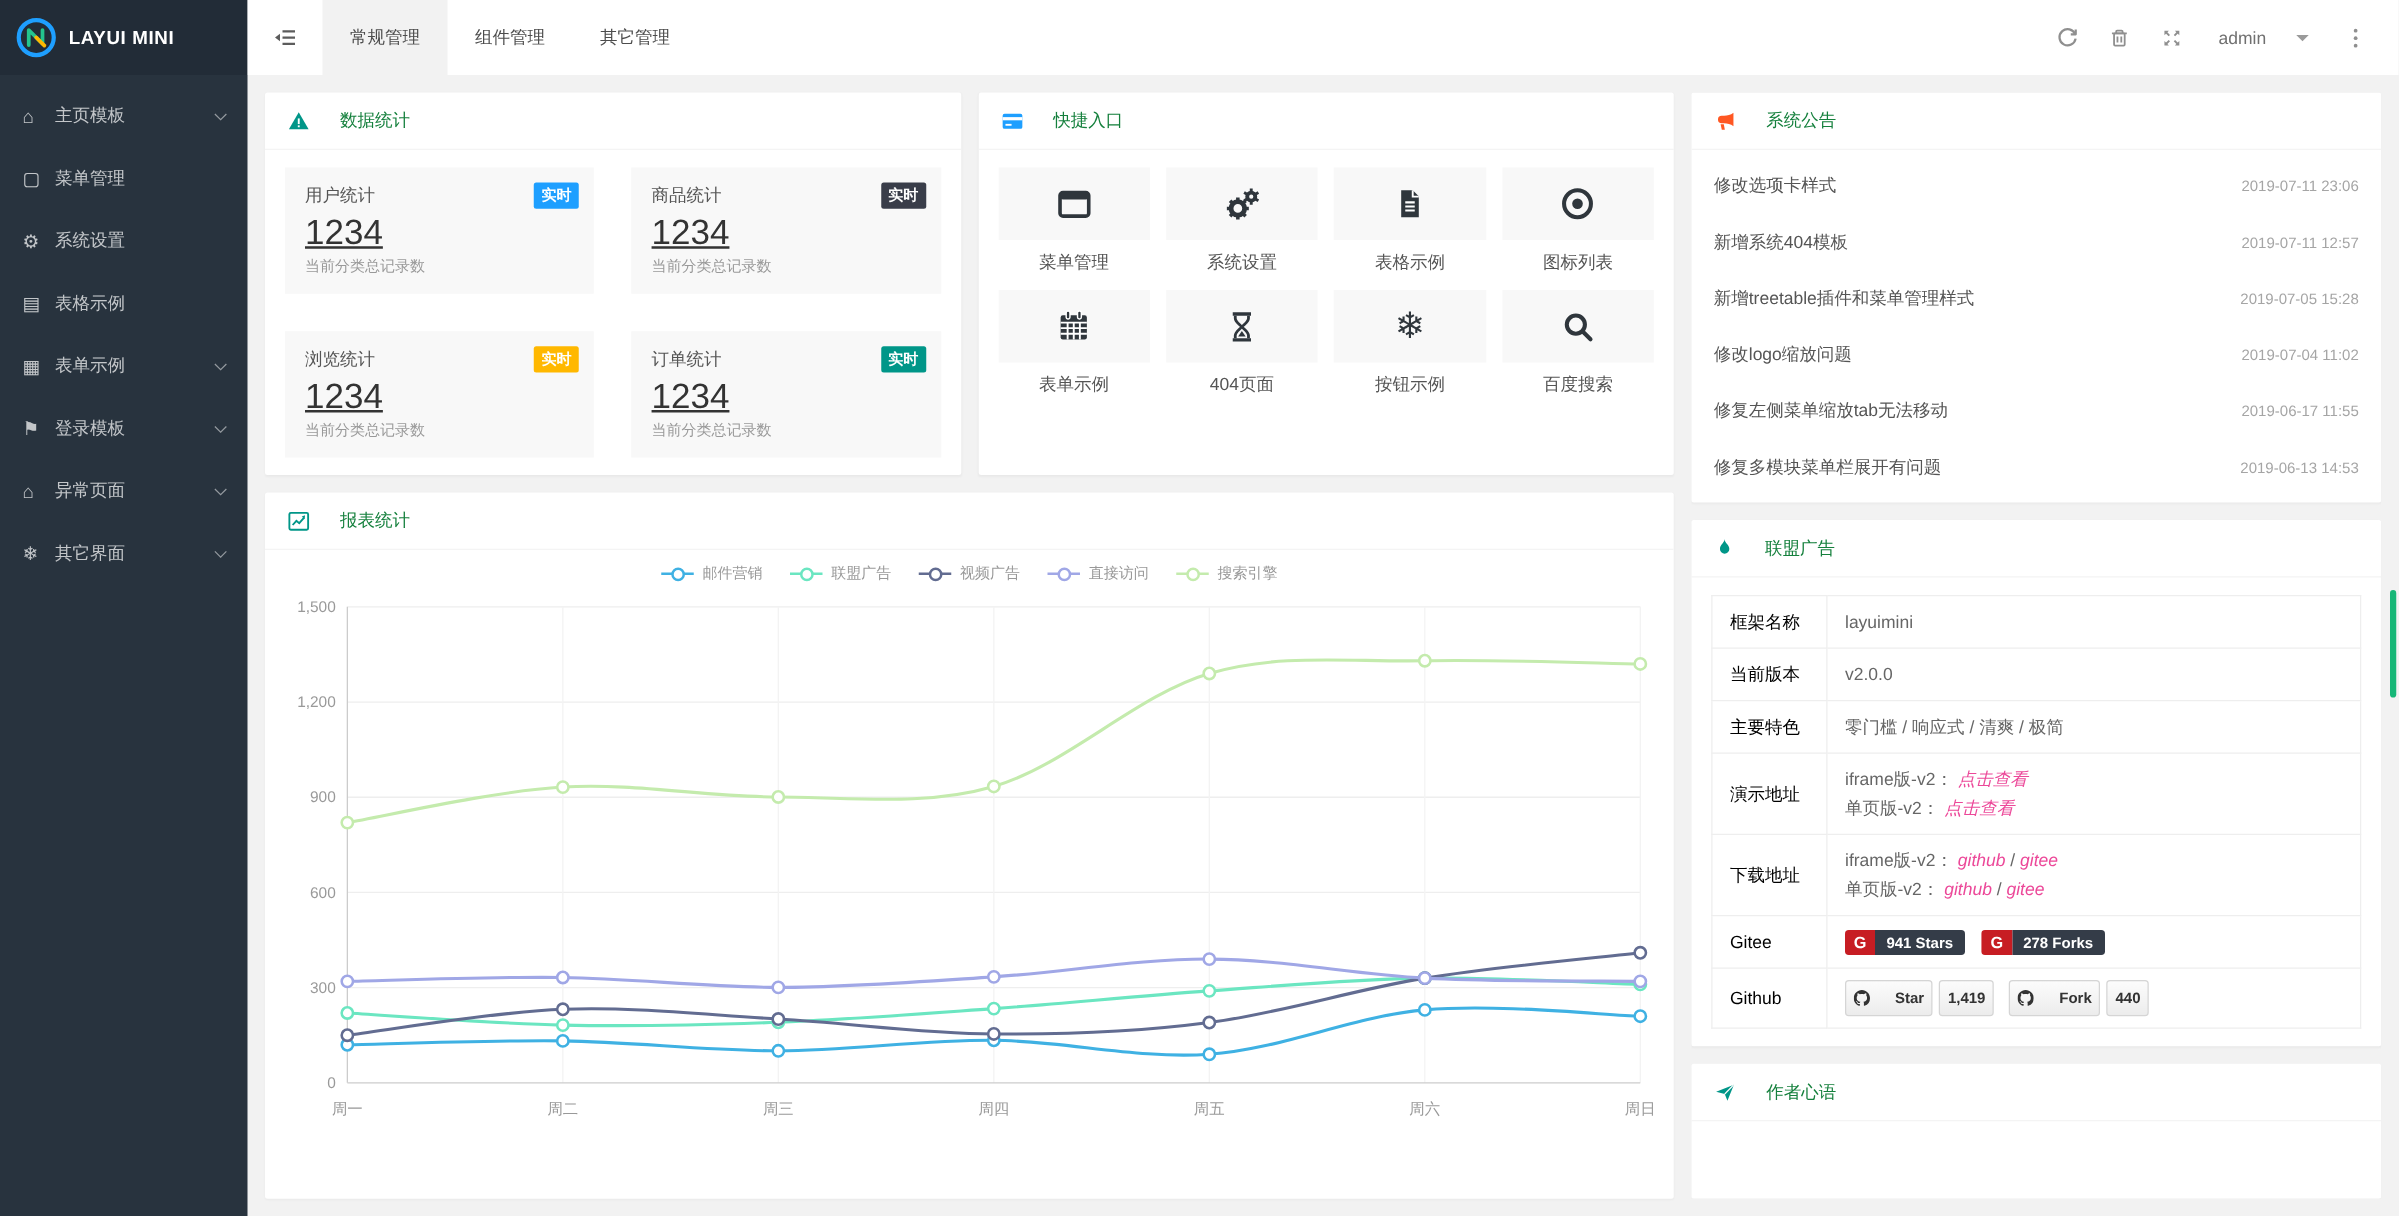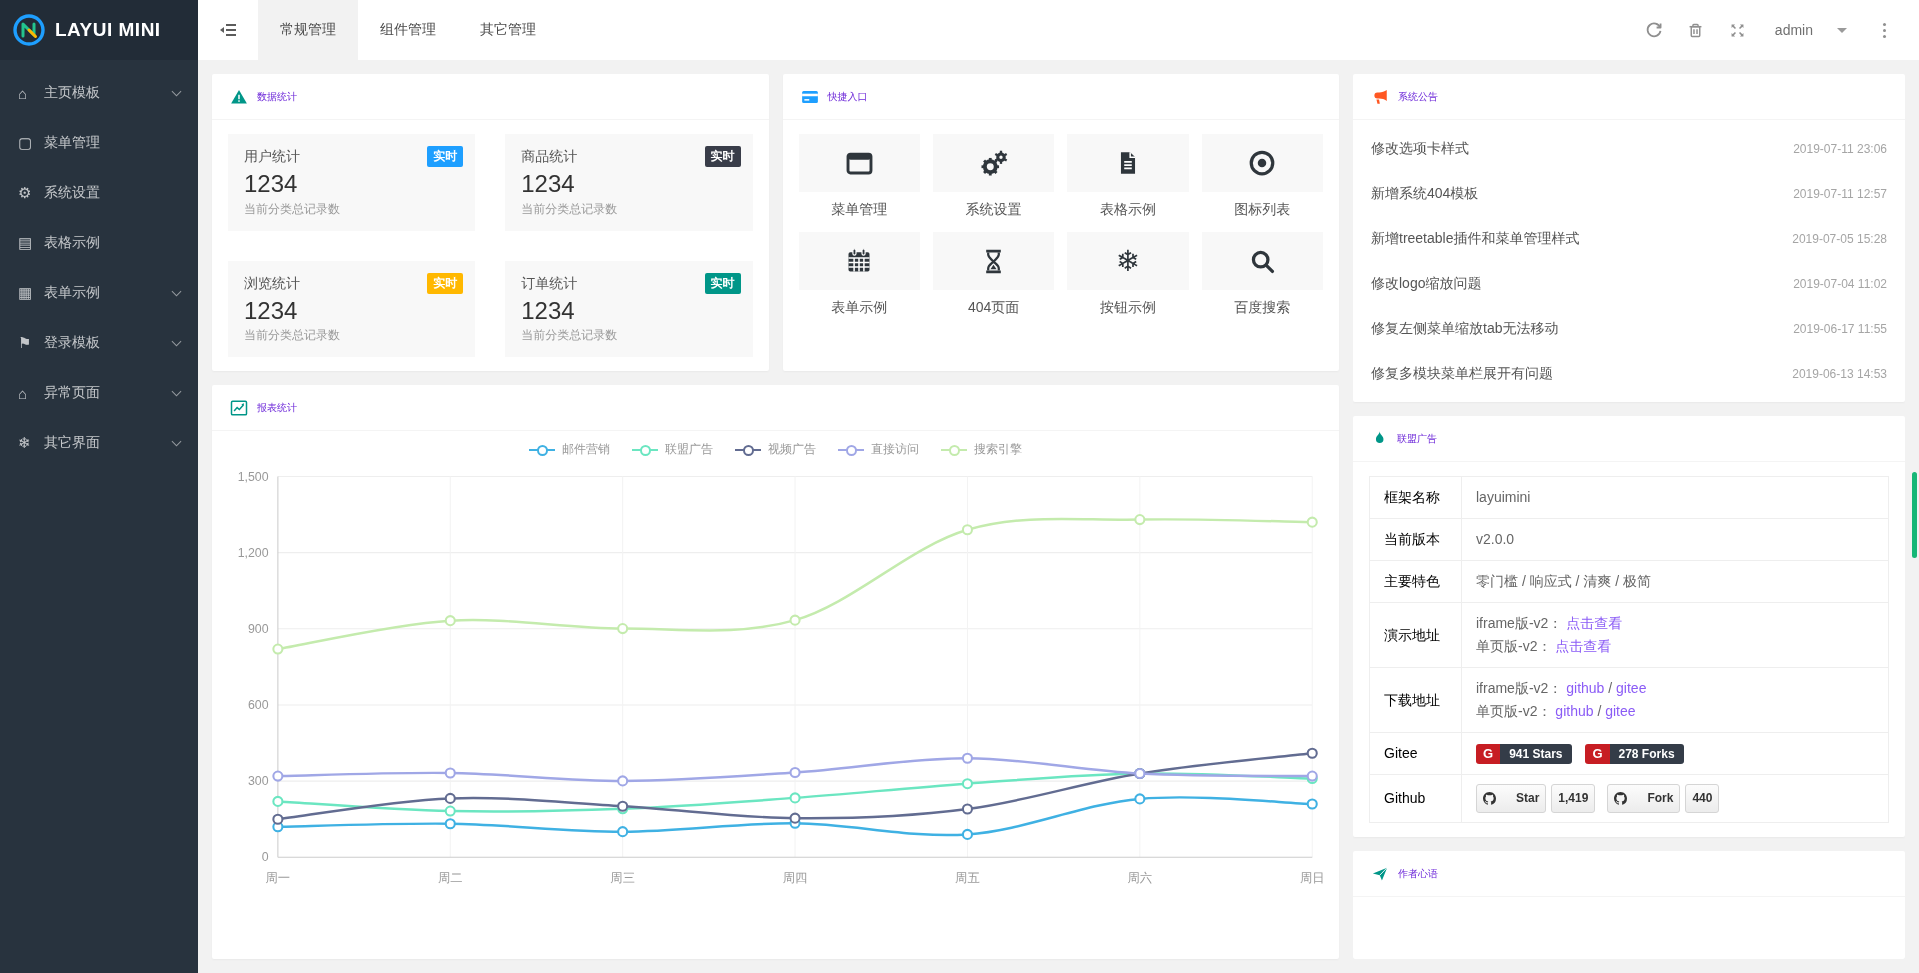--- a/index.html
+++ b/index.html
@@ -3,21 +3,21 @@
 <meta charset="utf-8">
 <style>
   * { box-sizing: border-box; margin: 0; padding: 0; }
   html,body { width:1919px; height:973px; overflow:hidden; background:#f2f2f2;
     font-family:"Liberation Sans", sans-serif; }
   .app { display:flex; width:100%; height:100%; }
 
   
   .sidebar { width:198px; flex-shrink:0; background:#28333e; display:flex; flex-direction:column; }
   .logo { height:60px; background:#222c37; display:flex; align-items:center; padding-left:12px; gap:9px; cursor:pointer; }
-  .logo-title { color:#fff; font-size:19px; font-weight:bold; letter-spacing:.5px; }
+  .logo-title { color:#fff; font-size:15px; font-weight:bold; letter-spacing:.5px; }
   .menu { padding-top:8px; }
   .menu-item { height:50px; display:flex; align-items:center; padding:0 18px; color:rgba(255,255,255,.72);
     font-size:14px; cursor:pointer; }
   .mi-icon { width:26px; font-size:15px; color:rgba(255,255,255,.72); }
   .mi-label { flex:1; }
   .chev { display:inline-block; width:7px; height:7px; border-right:1.6px solid currentColor; border-bottom:1.6px solid currentColor; }
   .chev-down { transform:rotate(45deg); margin-top:-4px; }
   .chev-left { transform:rotate(135deg); margin-left:3px; }
   .chev-right { transform:rotate(-45deg); margin-right:3px; }
   .mi-arrow { color:rgba(255,255,255,.5); }
@@ -46,30 +46,30 @@
   .tab-fill { flex:1; }
 
   
   .content { flex:1; min-height:0; padding:14px; display:flex; gap:14px; overflow:hidden; }
   .col-left { flex:1; min-width:0; display:flex; flex-direction:column; gap:14px; }
   .col-right { width:552px; flex-shrink:0; display:flex; flex-direction:column; gap:14px; overflow:hidden; }
   .row1 { display:flex; gap:14px; }
   .row1 > .card { flex:1 1 0; min-width:0; }
 
   .card { background:#fff; border-radius:2px; box-shadow:0 1px 2px rgba(0,0,0,.04); }
-  .card-header { height:46px; display:flex; align-items:center; gap:9px; padding:0 18px;
-    border-bottom:1px solid #f4f4f4; font-size:10px; color:#6d28d9; }
+  .card-header { height:46px; display:flex; align-items:center; gap:24px; padding:0 18px;
+    border-bottom:1px solid #f4f4f4; font-size:14px; color:#15803d; }
   .ch-icon { display:flex; align-items:center; }
   .card-body { padding:14px 16px; }
 
   
   .stats-grid { display:grid; grid-template-columns:1fr 1fr; gap:30px; }
   .stat-panel { position:relative; background:#f8f8f8; padding:14px 16px 13px; }
   .s-label { font-size:14px; color:#555; }
-  .s-num { font-size:24px; color:#333; margin:4px 0 3px; line-height:1.15; }
+  .s-num { font-size:28px; color:#333; margin:4px 0 3px; line-height:1.15;text-decoration:underline; }
   .s-desc { font-size:12px; color:#999; }
   .s-badge { position:absolute; top:12px; right:12px; color:#fff; font-size:12px; font-weight:bold;
     padding:2px 6px; border-radius:2px; }
 
   
   .quick-grid { display:grid; grid-template-columns:repeat(4,1fr); gap:13px; }
   .q-item { cursor:pointer; }
   .q-box { background:#f8f8f8; height:58px; display:flex; align-items:center; justify-content:center; color:#2f363c; }
   .q-glyph { font-size:29px; line-height:1; }
   .q-label { margin-top:9px; text-align:center; font-size:14px; color:#555; }
@@ -86,21 +86,21 @@
 
   
   .a-row { height:45px; display:flex; align-items:center; justify-content:space-between; padding:0 18px; cursor:pointer; }
   .a-text { font-size:14px; color:#555; white-space:nowrap; overflow:hidden; text-overflow:ellipsis; }
   .a-date { font-size:12px; color:#a5a5a5; flex-shrink:0; margin-left:10px; }
 
   
   .vtable { width:100%; border-collapse:collapse; font-size:14px; color:#666; }
   .vtable td { border:1px solid #eee; padding:9px 14px; line-height:23px; }
   .vtable td.vl { width:92px; color:#000000; }
-  a.lnk { color:#8b5cf6; text-decoration:none; cursor:pointer; }
+  a.lnk { color:#ec4899; text-decoration:none; cursor:pointer;font-style:italic; }
   .badge-gitee { display:inline-flex; border-radius:3px; overflow:hidden; font-size:12px; font-weight:bold;
     color:#fff; vertical-align:middle; margin-right:10px; cursor:pointer; }
   .gitee-g { background:#c71d23; padding:3px 7px; font-size:13px; line-height:14px; }
   .gitee-txt { background:#343c48; padding:3px 9px; line-height:14px; }
   .gh-btn { display:inline-flex; align-items:center; gap:20px; background:linear-gradient(#fcfcfc,#ececec);
     border:1px solid #d5d5d5; border-radius:3px; padding:2px 6px; font-size:12px; font-weight:bold; color:#333;
     vertical-align:middle; cursor:pointer; }
   .gh-gap { display:inline-block; width:5px; }
   .gh-sp { display:inline-block; width:12px; }
 

